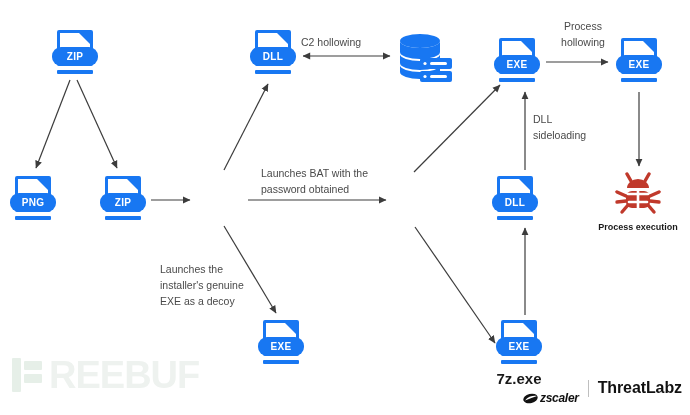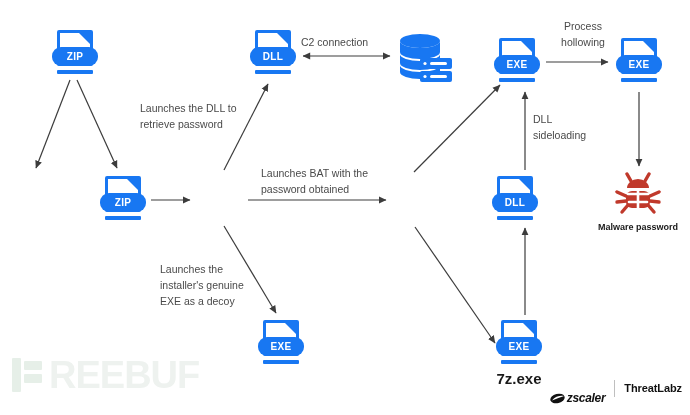--- a/index.html
+++ b/index.html
@@ -93,21 +93,21 @@
     color:#eef2ef;line-height:34px;
   }
 
   #zscaler{
     position:absolute;right:8px;bottom:10px;
     display:flex;align-items:center;gap:9px;
   }
   #zscaler .zs{display:flex;align-items:center;gap:2px;margin-top:20px;}
   #zscaler .zs-text{font-size:12px;font-weight:bold;color:#111;font-style:italic;letter-spacing:-.3px;}
   #zscaler .divider{width:1px;height:17px;background:#bfbfbf;}
-  #zscaler .tl-text{font-size:11px;font-weight:bold;color:#111;letter-spacing:-.1px;}
+  #zscaler .tl-text{font-size:16px;font-weight:bold;color:#111;letter-spacing:-.1px;}
 </style>
 </head>
 <body>
 
 <div id="canvas">
 
   <svg id="arrows" viewBox="0 0 690 415" xmlns="http://www.w3.org/2000/svg">
     <defs>
       <marker id="ah" markerWidth="7" markerHeight="7" refX="6" refY="3.2" orient="auto" markerUnits="strokeWidth">
         <path d="M0,0.3 L6.4,3.2 L0,6.1 z" fill="#3c3c3c"></path>
@@ -148,20 +148,27 @@
   </svg>
 
   <div class="node" style="left:52px;top:30px;">
     <div class="page">
         <div class="fold"></div>
       </div>
     <div class="badge">ZIP</div>
     <div class="base"></div>
   </div>
 
+  <div class="node" style="left:10px;top:176px;">
+    <div class="page">
+        <div class="fold"></div>
+      </div>
+    <div class="badge">PNG</div>
+    <div class="base"></div>
+  </div>
 
   <div class="node" style="left:100px;top:176px;">
     <div class="page">
         <div class="fold"></div>
       </div>
     <div class="badge">ZIP</div>
     <div class="base"></div>
   </div>
 
 
@@ -247,27 +254,25 @@
         <line x1="46" y1="30" x2="37" y2="29"></line>
         <line x1="9" y1="40" x2="15" y2="33"></line>
         <line x1="41" y1="40" x2="35" y2="33"></line>
       </g>
       <g stroke="#ffffff" stroke-width="2.6" stroke-linecap="round">
         <line x1="25" y1="19" x2="25" y2="36"></line>
         <line x1="15" y1="22" x2="35" y2="22"></line>
         <line x1="16" y1="30" x2="34" y2="30"></line>
       </g>
     </svg>
-    <div class="bug-caption" style="left:-27px;top:50px;width:104px;">Malware password</div>
-  </div>
-
-  <div class="elabel" style="left:140px;top:100px;width:125px;">Launches the DLL to
-retrieve password</div>
-
-  <div class="elabel" style="left:301px;top:34px;width:90px;">C2 connection</div>
+    <div class="bug-caption" style="left:-27px;top:50px;width:104px;">Process execution</div>
+  </div>
+
+
+  <div class="elabel" style="left:301px;top:34px;width:90px;">C2 hollowing</div>
 
   <div class="elabel" style="left:261px;top:165px;width:138px;">Launches BAT with the
 password obtained</div>
 
   <div class="elabel" style="left:160px;top:261px;width:118px;">Launches the
 installer's genuine
 EXE as a decoy</div>
 
   <div class="elabel center" style="left:550px;top:18px;width:66px;">Process
 hollowing</div>

